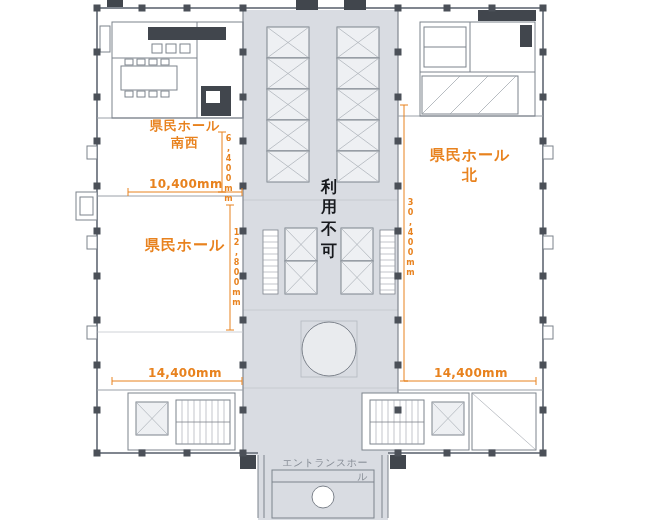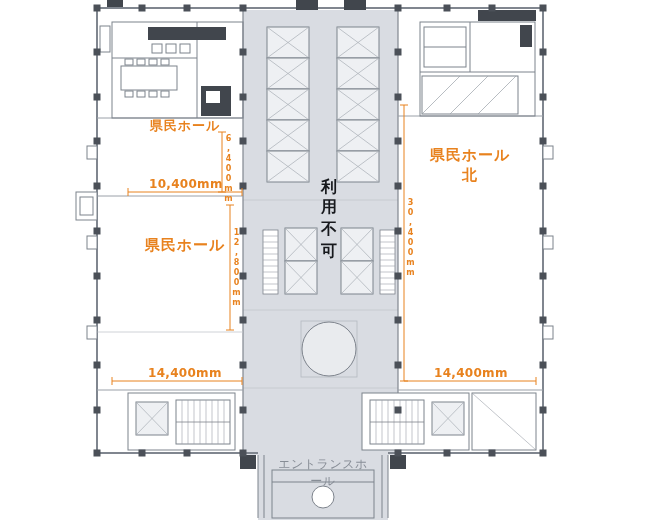--- a/index.html
+++ b/index.html
@@ -3,21 +3,21 @@
 <meta charset="utf-8">
 <style>
   html,body{margin:0;padding:0;}
   body{width:650px;height:520px;background:#ffffff;font-family:"DejaVu Sans","Liberation Sans",sans-serif;}
   .stage{position:relative;width:572px;height:520px;overflow:hidden;background:#ffffff;}
   .plan{position:absolute;left:0;top:0;}
   .room-label{position:absolute;color:#e8821e;font-weight:bold;text-align:center;line-height:1.3;letter-spacing:1px;}
   .dim{position:absolute;color:#e8821e;font-size:12px;font-weight:bold;text-align:center;letter-spacing:0.3px;}
   .dim-v{writing-mode:vertical-rl;text-orientation:upright;font-size:8px;letter-spacing:1px;line-height:1;}
   .unavailable{position:absolute;writing-mode:vertical-rl;text-orientation:upright;color:#17191d;font-size:16px;font-weight:bold;letter-spacing:22px;line-height:1;}
-  .entrance-label{position:absolute;color:#878d96;font-size:12px;text-align:center;letter-spacing:0.5px;}
+  .entrance-label{position:absolute;color:#878d96;font-size:10px;text-align:right;letter-spacing:0.5px;}
 </style>
 </head>
 <body>
 
 <div class="stage">
 
   <svg class="plan" width="650" height="520" viewBox="0 0 650 520">
     <defs>
       <g id="col">
           <rect x="-3.5" y="-3.5" width="7" height="7" fill="#4b5058"></rect>
@@ -258,20 +258,21 @@
       <line x1="226" y1="330" x2="234" y2="330"></line>
 
       <line x1="404" y1="105" x2="404" y2="381"></line>
       <line x1="400" y1="105" x2="408" y2="105"></line>
       <line x1="400" y1="381" x2="408" y2="381"></line>
     </g>
   </svg>
 
   <div class="room-label" style="left:130px;top:118px;width:110px;font-size:13px;">
     <div>県民ホール</div>
+    <div>南西</div>
   </div>
 
   <div class="room-label" style="left:125px;top:236px;width:120px;font-size:15px;">
     <div>県民ホール</div>
   </div>
 
   <div class="room-label" style="left:415px;top:146px;width:110px;font-size:15px;">
     <div>県民ホール</div>
     <div>北</div>
   </div>

